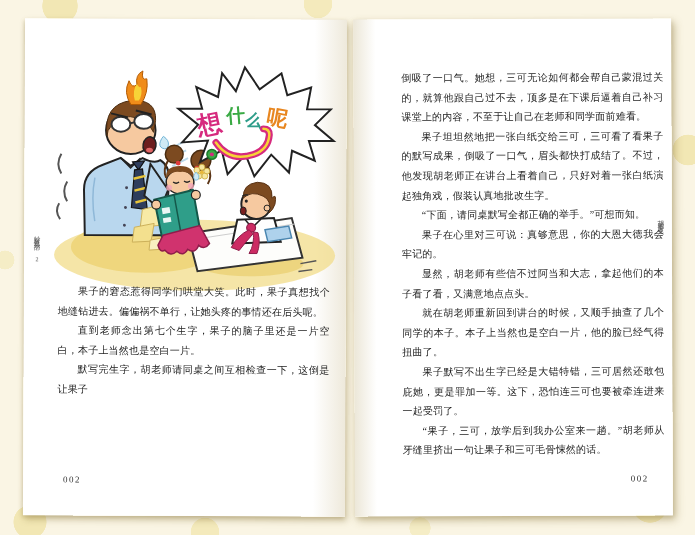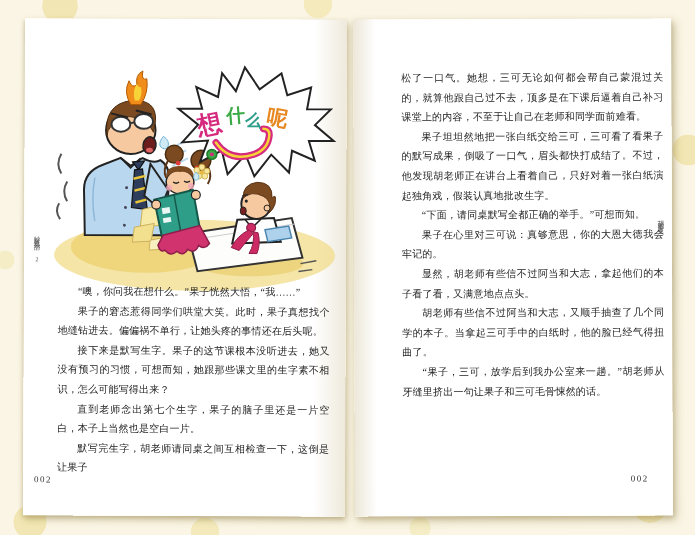--- a/index.html
+++ b/index.html
@@ -41,21 +41,21 @@
   .vm-left{left:8px;top:212px;}
   .vm-right{right:7px;top:196px;}
   .bodytext{
     position:absolute;color:#232323;font-size:10px;line-height:19.6px;
     text-align:justify;letter-spacing:.2px;
   }
   .bodytext p{margin:0;text-indent:2em;}
   .bodytext p.no-indent{text-indent:0;}
   .bt-left{left:34px;top:263px;width:272px;}
   .bt-right{left:48px;top:49px;width:262px;}
-  .pagenum{position:absolute;font-size:9px;color:#333;letter-spacing:1.5px;}
+  .pagenum{position:absolute;font-size:9px;color:#333;letter-spacing:1.5px;margin-left:29px;}
   .pn-left{left:11px;top:456px;}
   .pn-right{right:24px;top:455px;}
   .illu{position:absolute;left:27px;top:39px;}
 </style>
 </head>
 <body>
 
 <div class="page page-left">
 
   <div class="vert-margin vm-left">
@@ -184,38 +184,37 @@
       <text x="204" y="67" text-anchor="middle" font-size="17" font-weight="bold" font-family="'DejaVu Sans',sans-serif" transform="rotate(6 204 62)" fill="#2e9d8a">么</text>
       <text x="228" y="66" text-anchor="middle" font-size="21" font-weight="bold" font-family="'DejaVu Sans',sans-serif" transform="rotate(10 228 60)" fill="#e8861f">呢</text>
       <path d="M166,84 Q180,104 204,96 Q219,91 220,76 Q220,70 214,70" fill="none" stroke-width="7" stroke-linecap="round" stroke="#d62a7e"></path>
       <path d="M166,84 Q180,104 204,96 Q219,91 220,76 Q220,70 214,70" fill="none" stroke="#f7d337" stroke-width="2.5" stroke-linecap="round"></path>
       <circle cx="162" cy="96" r="5" fill="#3aaa44" stroke="#1d7a2a" stroke-width="1.5"></circle>
       <circle cx="162" cy="96" r="2" fill="#d62a7e"></circle>
     </g>
   </svg>
 
   <div class="bodytext bt-left">
-      <p>“噢，你问我在想什么。”果子恍然大悟，“我……”</p>
       <p>果子的窘态惹得同学们哄堂大笑。此时，果子真想找个地缝钻进去。偏偏祸不单行，让她头疼的事情还在后头呢。</p>
-      <p>接下来是默写生字。果子的这节课根本没听进去，她又没有预习的习惯，可想而知，她跟那些课文里的生字素不相识，怎么可能写得出来？</p>
       <p>直到老师念出第七个生字，果子的脑子里还是一片空白，本子上当然也是空白一片。</p>
       <p>默写完生字，胡老师请同桌之间互相检查一下，这倒是让果子</p>
     </div>
 
   <div class="pagenum pn-left">002</div>
 </div>
 
 <div class="page page-right">
   <div class="bodytext bt-right">
-      <p class="no-indent">松了一口气。她想，三可无论如何都会帮自己蒙混过关的，就算他跟自己过不去，顶多是在下课后逼着自己补习课堂上的内容，不至于让自己在老师和同学面前难看。</p>
+      <p class="no-indent">倒吸了一口气。她想，三可无论如何都会帮自己蒙混过关的，就算他跟自己过不去，顶多是在下课后逼着自己补习课堂上的内容，不至于让自己在老师和同学面前难看。</p>
       <p>果子坦坦然地把一张白纸交给三可，三可看了看果子的默写成果，倒吸了一口气，眉头都快打成结了。不过，他发现胡老师正在讲台上看着自己，只好对着一张白纸演起独角戏，假装认真地批改生字。</p>
       <p>“下面，请同桌默写全都正确的举手。”可想而知。</p>
       <p>果子在心里对三可说：真够意思，你的大恩大德我会牢记的。</p>
       <p>显然，胡老师有些信不过阿当和大志，拿起他们的本子看了看，又满意地点点头。</p>
-      <p>胡老师有些信不过阿当和大志，又顺手抽查了几个同学的本子。当拿起三可手中的白纸时，他的脸已经气得扭曲了。</p>
+      <p>就在胡老师重新回到讲台的时候，又顺手抽查了几个同学的本子。本子上当然也是空白一片，他的脸已经气得扭曲了。</p>
+      <p>果子默写不出生字已经是大错特错，三可居然还敢包庇她，更是罪加一等。这下，恐怕连三可也要被牵连进来一起受罚了。</p>
       <p>“果子，三可，放学后到我办公室来一趟。”胡老师从牙缝里挤出一句让果子和三可毛骨悚然的话。</p>
     </div>
 
   <div class="vert-margin vm-right">
     <span>胡老师发火</span>
   </div>
 
   <div class="pagenum pn-right">002</div>
 </div>
 

